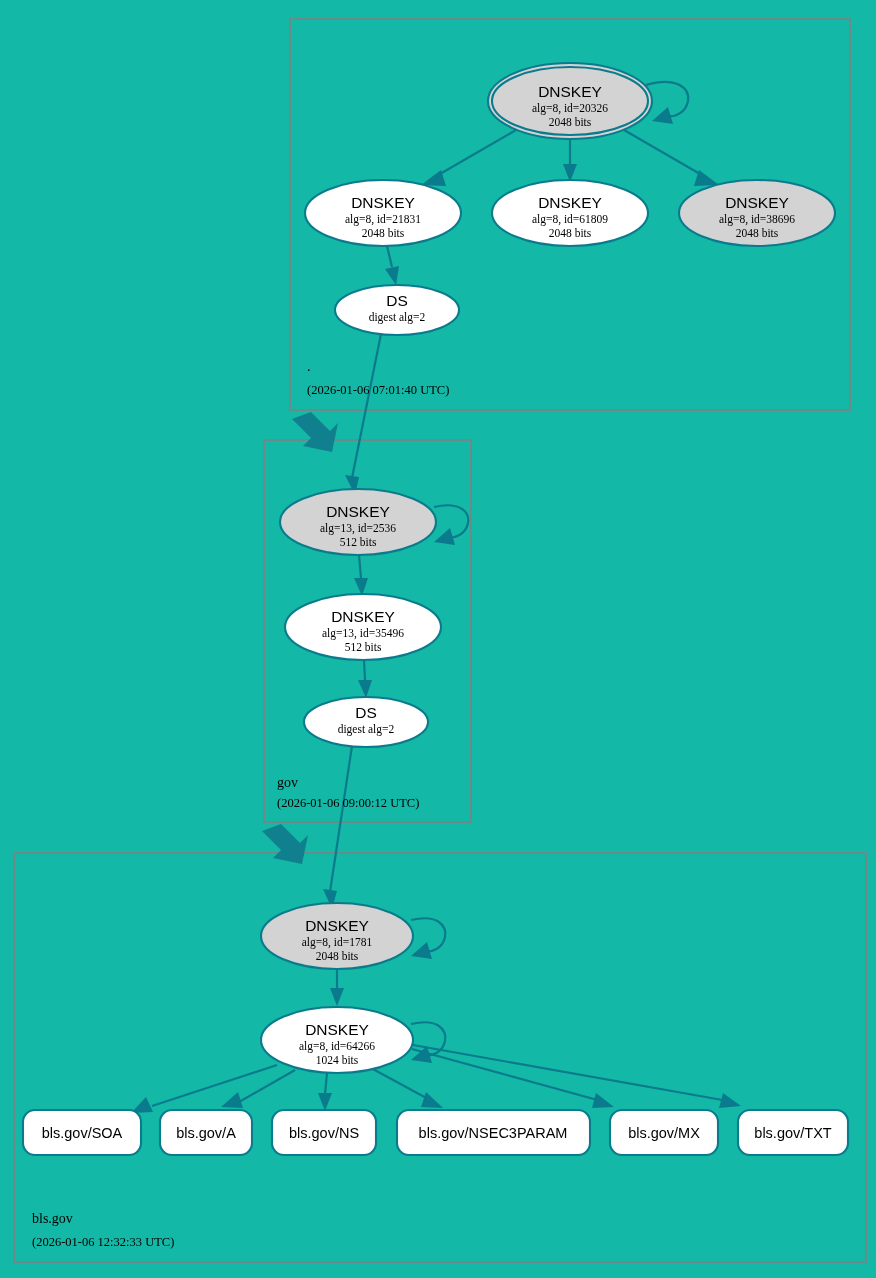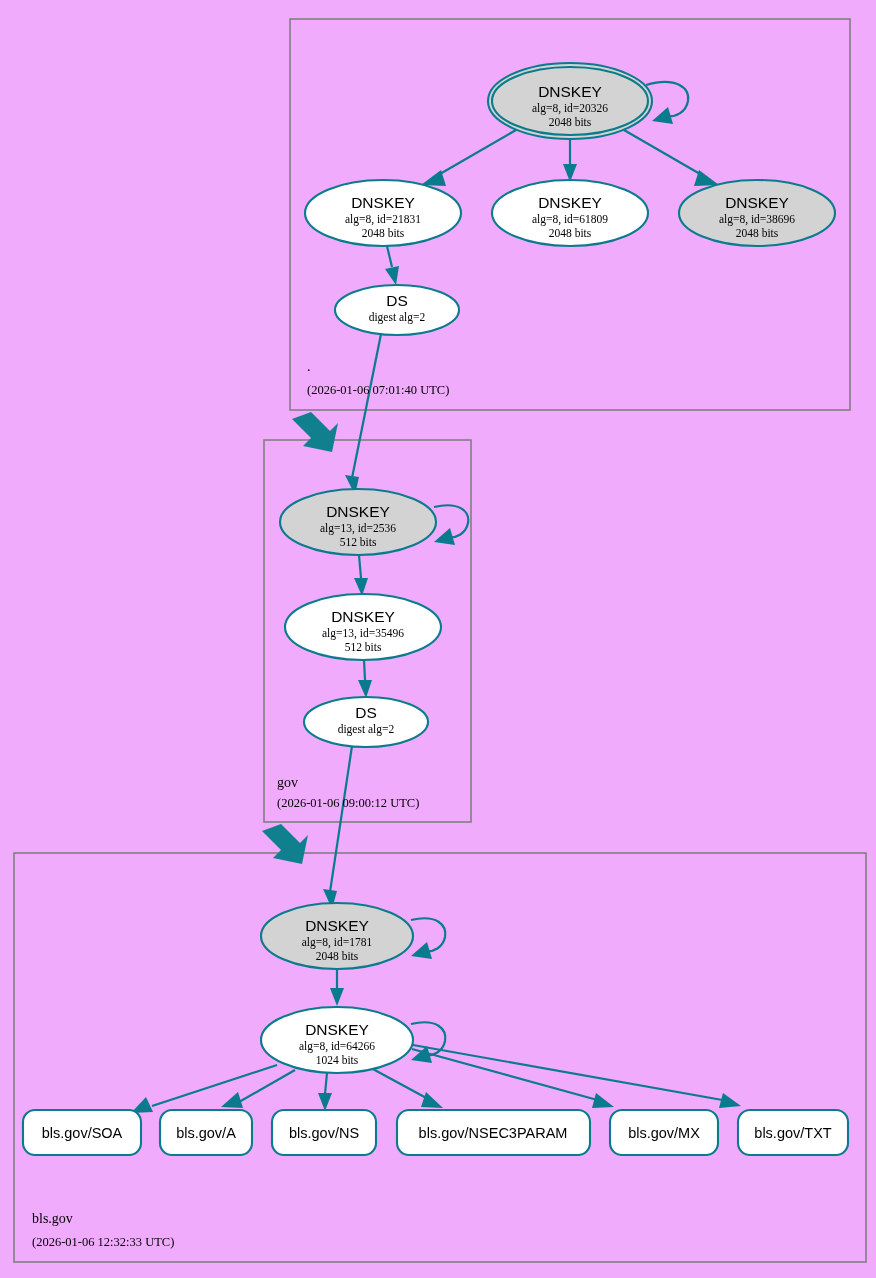--- a/index.html
+++ b/index.html
@@ -7,21 +7,21 @@
     padding: 0;
     background: #ffffff;
   }
   body {
     font-family: "Liberation Sans", sans-serif;
   }
   #canvas {
     position: relative;
     width: 876px;
     height: 1278px;
-    background: #f0abfc;
+    background: #14b8a6;
     overflow: hidden;
   }
   svg.graph {
     position: absolute;
     left: 0;
     top: 0;
     width: 876px;
     height: 1278px;
   }
   .zonebox {

